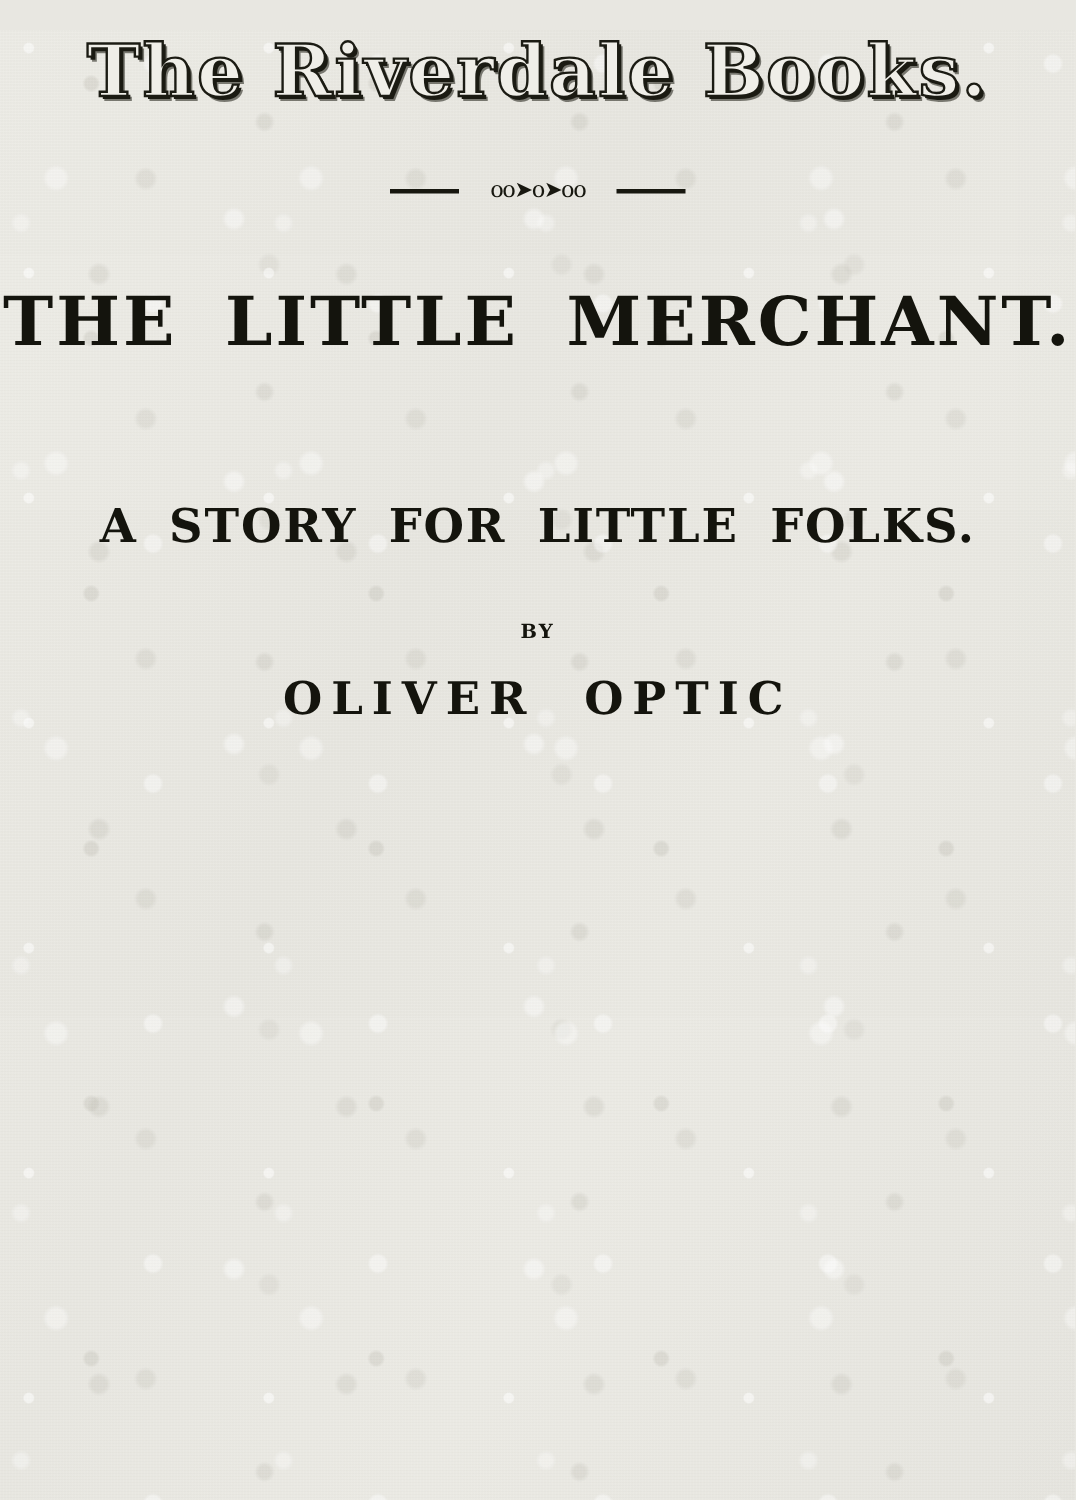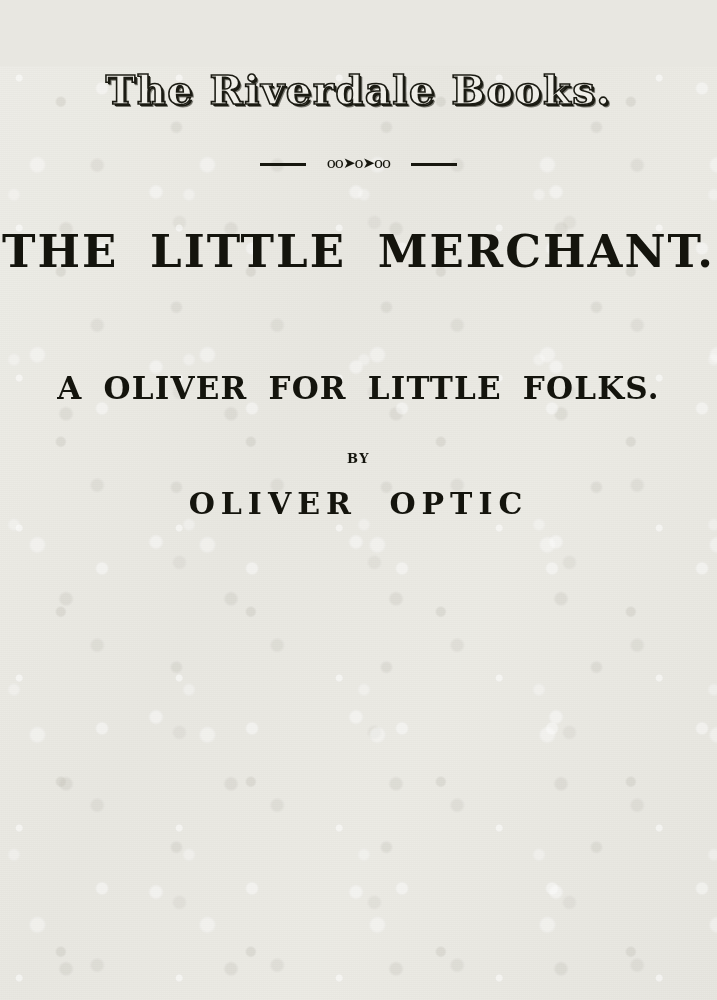--- a/index.html
+++ b/index.html
@@ -51,23 +51,23 @@
 
   .content {
     position: relative;
     z-index: 2;
     text-align: center;
     color: #15150f;
   }
 
   
   .series-title {
-    margin-top: 66px;
+    margin-top: 20px;
     font-family: "DejaVu Serif", serif;
-    font-size: 40px;
+    font-size: 48px;
     font-weight: bold;
     letter-spacing: 1.5px;
     color: #efeee8;
     -webkit-text-stroke: 1.6px #1b1b13;
     text-shadow:
       2px 2px 0 #1b1b13,
       3px 3px 0 rgba(27,27,19,0.55);
     white-space: nowrap;
   }
 
@@ -147,20 +147,20 @@
     <div class="series-title">The Riverdale Books.</div>
 
     <div class="ornament">
       <span class="rule"></span>
       <span class="glyphs">oo➤o➤oo</span>
       <span class="rule"></span>
     </div>
 
     <div class="main-title">THE LITTLE MERCHANT.</div>
 
-    <div class="subtitle">A OLIVER FOR LITTLE FOLKS.</div>
+    <div class="subtitle">A STORY FOR LITTLE FOLKS.</div>
 
     <div class="by-line">BY</div>
 
     <div class="author">OLIVER OPTIC</div>
 
   </div>
 </div>
 
 </body></html>

